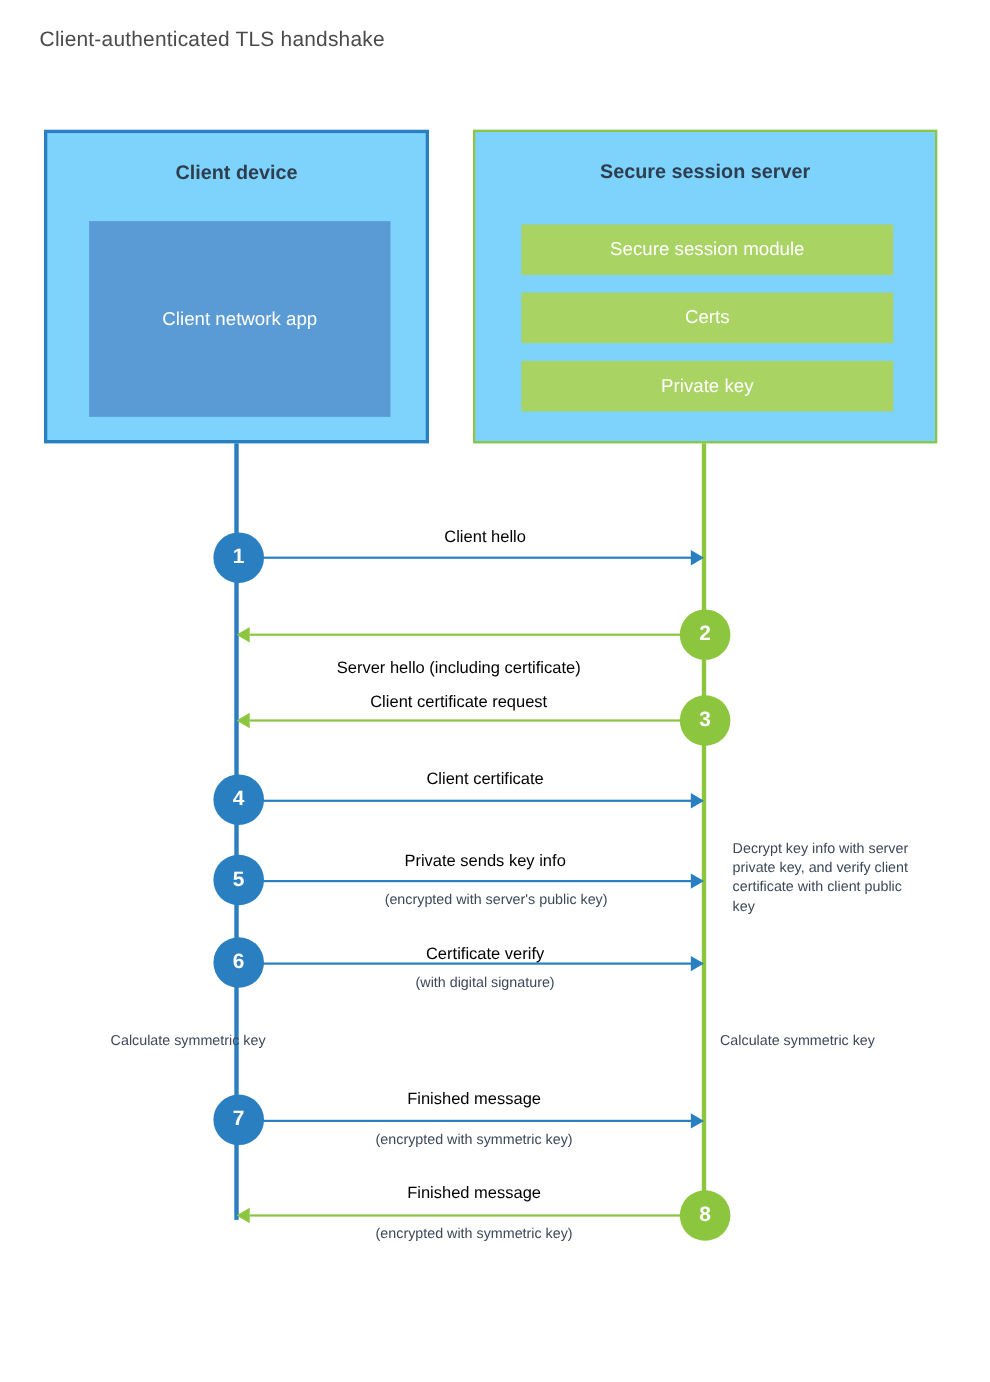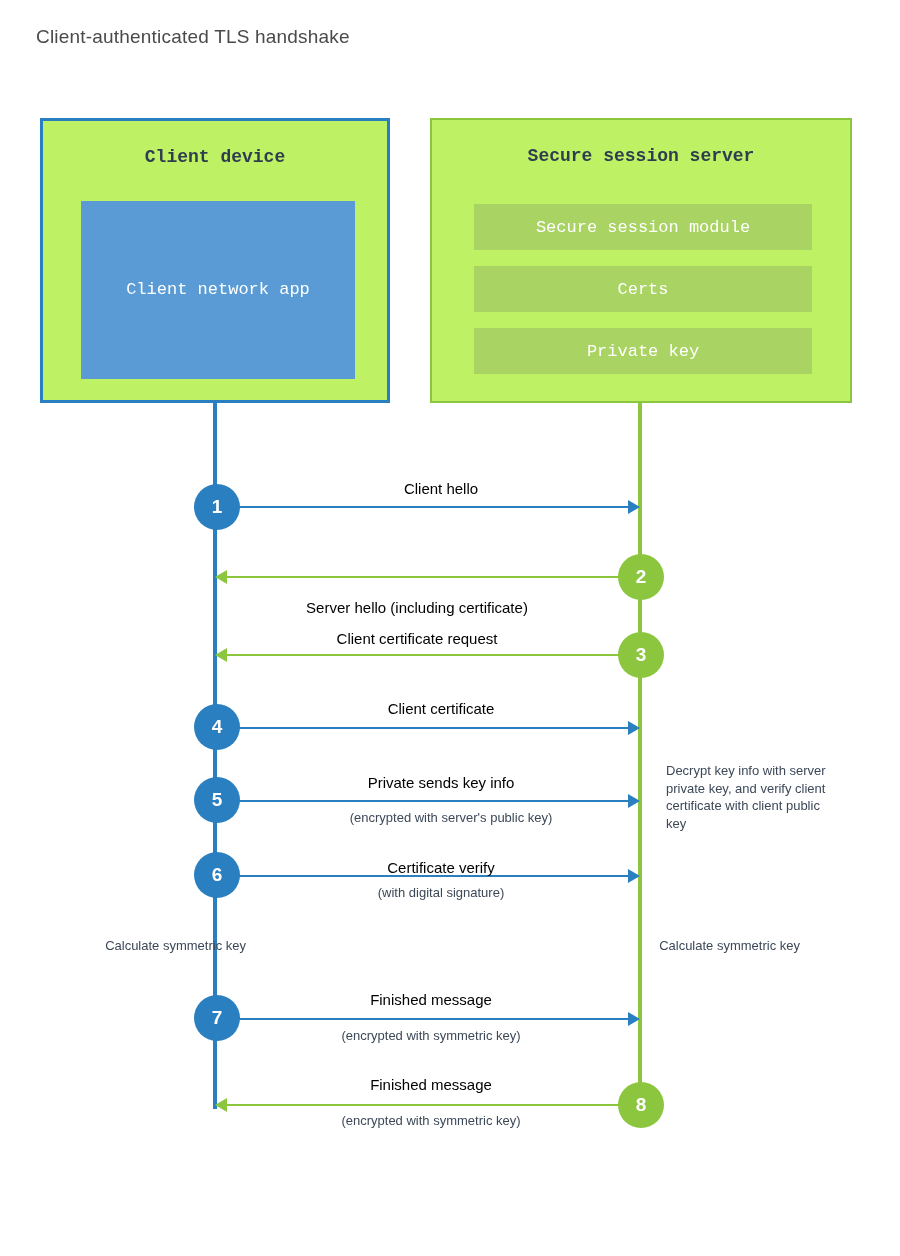--- a/index.html
+++ b/index.html
@@ -29,23 +29,22 @@
     top: 26px;
     font-size: 19px;
     font-weight: 400;
     color: #4a4a4a;
     letter-spacing: 0.2px;
   }
 
   
   .box {
     position: absolute;
-    background: #bef264;
+    background: #7dd3fc;
     box-sizing: border-box;
-    font-family: Liberation Mono, monospace;
   }
   .box-client {
     left: 40px;
     top: 118px;
     width: 350px;
     height: 285px;
     border: 3px solid #2a7fc1;
   }
   .box-server {
     left: 430px;
@@ -163,21 +162,21 @@
     font-size: 13px;
     color: #3c4858;
     white-space: nowrap;
   }
   .note {
     position: absolute;
     font-size: 13px;
     color: #3c4858;
     line-height: 1.35;
   }
-  .note-center { text-align: right; }
+  .note-center { text-align: center; }
   .note-left { text-align: left; }
 </style>
 </head>
 <body>
 
 <div id="diagram">
 
   <div class="title">Client-authenticated TLS handshake</div>
 
   <div class="box box-client">

